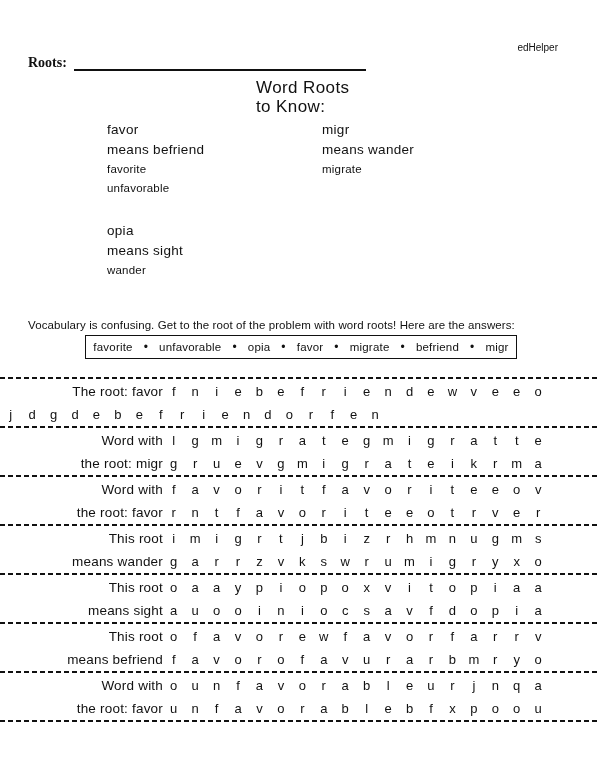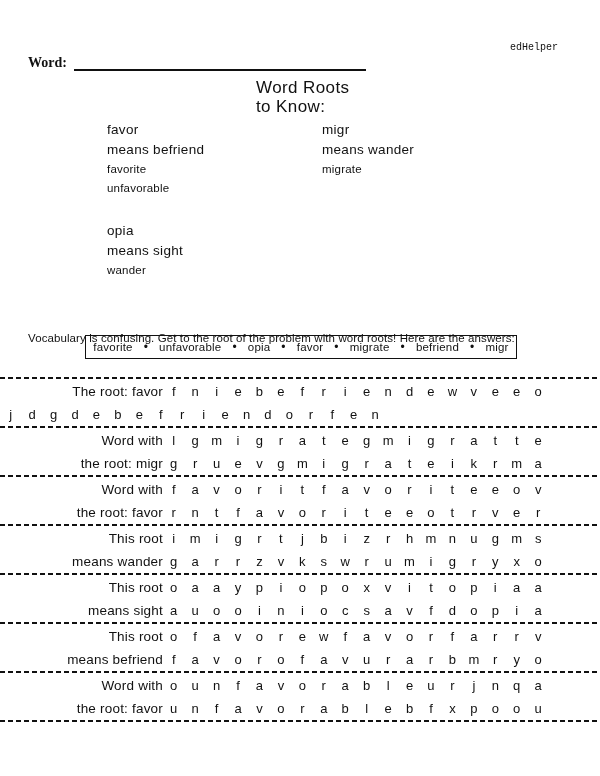--- a/index.html
+++ b/index.html
@@ -1,46 +1,46 @@
 <!DOCTYPE html>
 <html><head>
 <meta charset="utf-8">
 <style>
   html,body{margin:0;padding:0;background:#fff;}
   .page{position:relative;width:600px;height:776px;background:#ffffff;overflow:hidden;
         font-family:"Liberation Sans","DejaVu Sans",sans-serif;color:#111;}
-  .brand{position:absolute;top:42px;right:42px;font-family:Liberation Mono, monospace;font-size:10px;}
+  .brand{position:absolute;top:42px;right:42px;font-family:Liberation Sans, sans-serif;font-size:10px;}
   .name-row{position:absolute;top:54px;left:28px;display:flex;align-items:flex-end;}
   .name-label{font-family:"Liberation Serif",serif;font-weight:bold;font-size:14px;}
   .name-line{display:inline-block;width:292px;border-bottom:2px solid #111;margin-left:7px;height:15px;}
   .title{position:absolute;left:256px;top:78px;font-size:17px;line-height:19px;letter-spacing:.4px;}
   .roots-grid{position:absolute;left:107px;top:119px;display:grid;grid-template-columns:215px auto;row-gap:22px;}
   .root-name{font-size:13.5px;line-height:21px;letter-spacing:.3px;}
   .root-meaning{font-size:13.5px;line-height:20px;letter-spacing:.3px;}
   .root-example{font-size:11.5px;line-height:19px;letter-spacing:.2px;}
-  .intro{position:absolute;left:28px;top:332px;width:560px;font-size:11.5px;letter-spacing:.1px;}
+  .intro{position:absolute;left:28px;top:319px;width:560px;font-size:11.5px;letter-spacing:.1px;}
   .answer-box{position:absolute;left:85px;top:335px;width:430px;height:22px;border:1.5px solid #111;
               display:flex;align-items:center;justify-content:center;gap:11px;font-size:11.5px;letter-spacing:.2px;}
   .answer-box .bullet{font-size:12px;line-height:1;}
   .puzzle{position:absolute;left:0;top:377px;width:600px;}
   .dash{height:2px;background:repeating-linear-gradient(90deg,#111 0 5px,transparent 5px 8px);}
   .prow{height:47px;display:flex;flex-direction:column;justify-content:center;}
   .pline{display:flex;align-items:center;height:23px;}
   .plabel{width:163px;text-align:right;font-size:13.5px;letter-spacing:.2px;white-space:nowrap;}
   .pletters{display:flex;width:386px;}
   .pletters .letter{flex:1;text-align:center;font-size:13px;}
 </style>
 </head>
 <body>
 
 <div class="page">
   <div class="brand">edHelper</div>
 
   <div class="name-row">
-    <span class="name-label">Word:</span>
+    <span class="name-label">Roots:</span>
     <span class="name-line"></span>
   </div>
 
   <div class="title">
     <div>Word Roots</div>
     <div>to Know:</div>
   </div>
 
   <div class="roots-grid">
       <div class="root-group">

